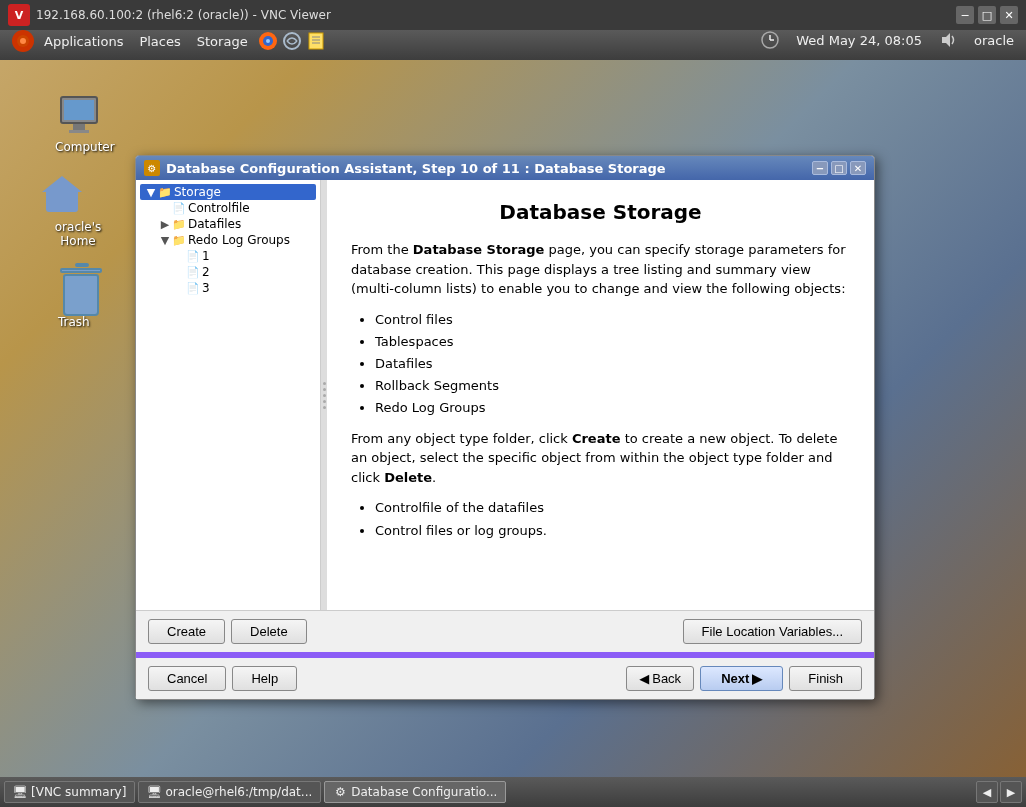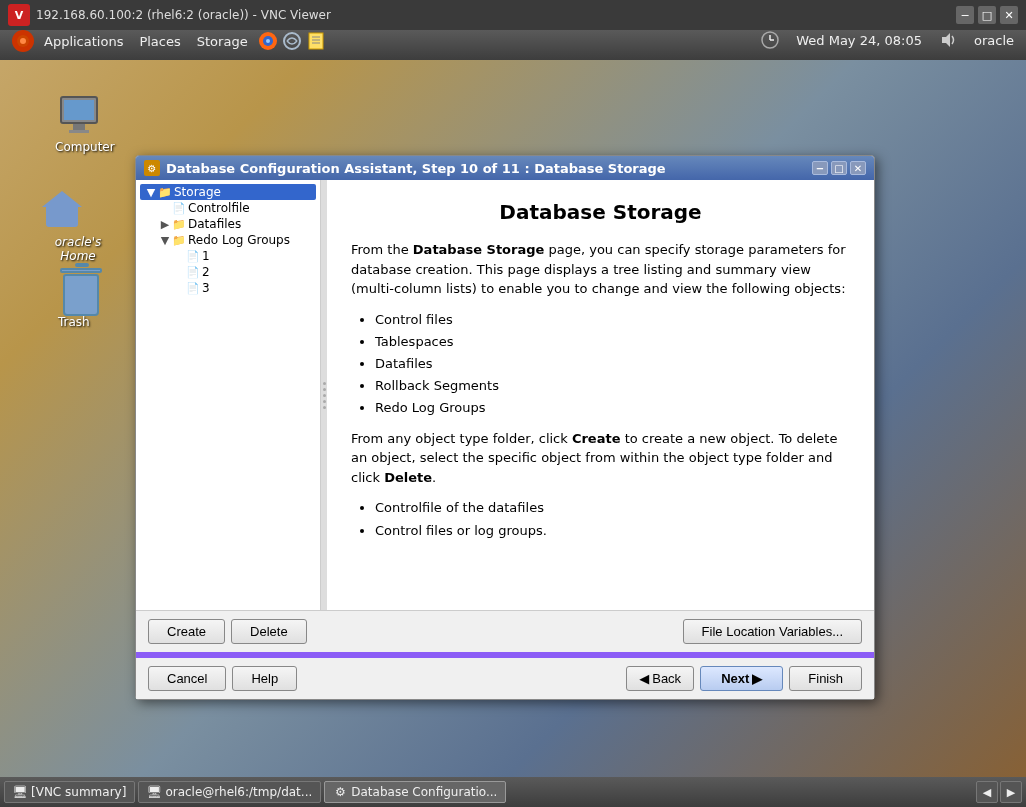--- a/index.html
+++ b/index.html
@@ -467,21 +467,21 @@
       <div class="monitor-shape">
           <div class="monitor-screen"></div>
         </div>
       <div class="monitor-stand"></div>
       <div class="monitor-base"></div>
     </div>
   </div>
   <span class="icon-label">Computer</span>
 </div>
 
-<div class="desktop-icon" style="top: 185px; left: 38px; font-style: italic;">
+<div class="desktop-icon" style="top: 170px; left: 38px;">
   <div class="icon-img">
     <div>
       <div class="home-roof"></div>
       <div class="home-body"></div>
     </div>
   </div>
   <span class="icon-label">oracle's Home</span>
 </div>
 
 <div class="desktop-icon" style="top: 265px; left: 58px;">

